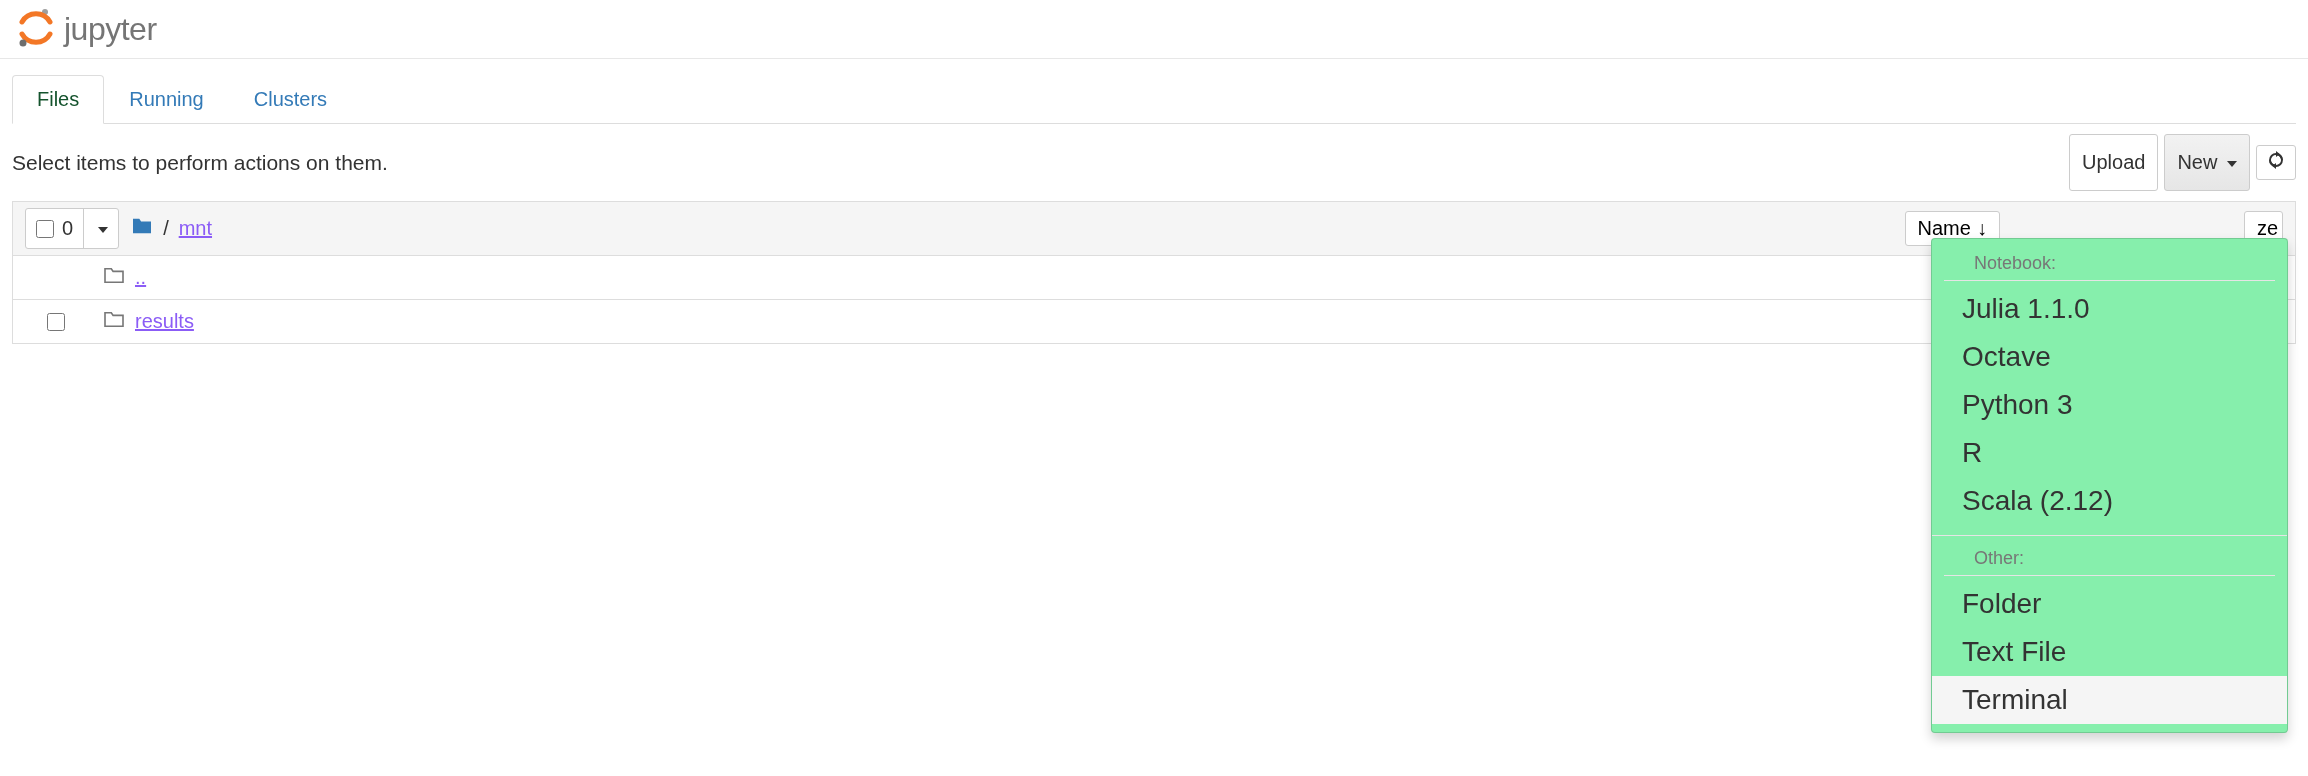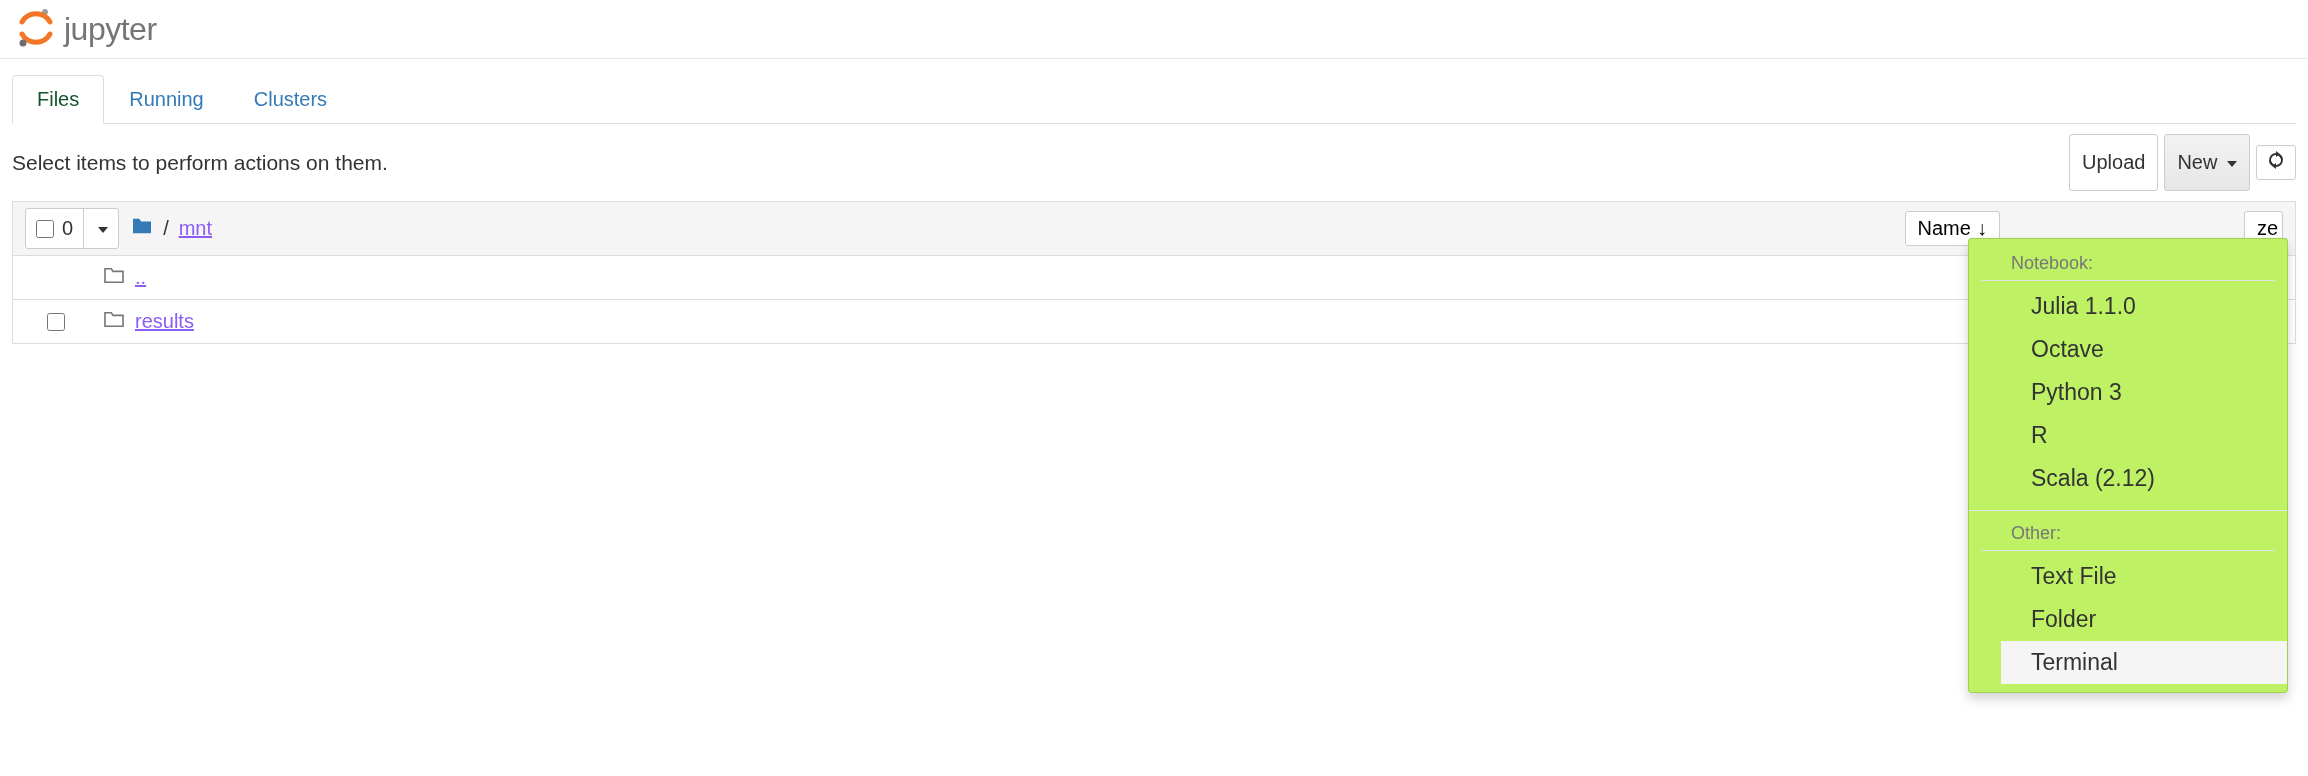--- a/index.html
+++ b/index.html
@@ -163,40 +163,39 @@
   align-items: center;
   gap: 10px;
 }
 .folder-outline {
   color: #777;
 }
 .dropdown {
   position: absolute;
   right: 20px;
   top: 238px;
-  width: 320px;
-  background: #bef264;
+  width: 357px;
+  background: #86efac;
   border: 1px solid rgba(0,0,0,0.15);
   border-radius: 4px;
   box-shadow: 0 6px 12px rgba(0,0,0,0.175);
   padding: 8px 0;
   z-index: 100;
 }
 .dropdown .section-label {
   color: #777;
   font-size: 18px;
   padding: 6px 30px 6px 30px;
   border-bottom: 1px solid #e5e5e5;
   margin: 0 12px 4px 12px;
 }
 .dropdown .item {
   padding: 8px 30px;
-  font-size: 23px;
+  font-size: 28px;
   cursor: pointer;
-  margin-left: 32px;
 }
 .dropdown .item.hover {
   background: #f5f5f5;
 }
 .dropdown .divider {
   height: 1px;
   background: #e5e5e5;
   margin: 10px 0 6px 0;
 }
 </style>
@@ -302,16 +301,16 @@
 
 <div class="dropdown">
   <div class="section-label">Notebook:</div>
   <div class="item">Julia 1.1.0</div>
   <div class="item">Octave</div>
   <div class="item">Python 3</div>
   <div class="item">R</div>
   <div class="item">Scala (2.12)</div>
   <div class="divider"></div>
   <div class="section-label">Other:</div>
+  <div class="item">Folder</div>
   <div class="item">Text File</div>
-  <div class="item">Folder</div>
   <div class="item hover">Terminal</div>
 </div>
 
 </body></html>

